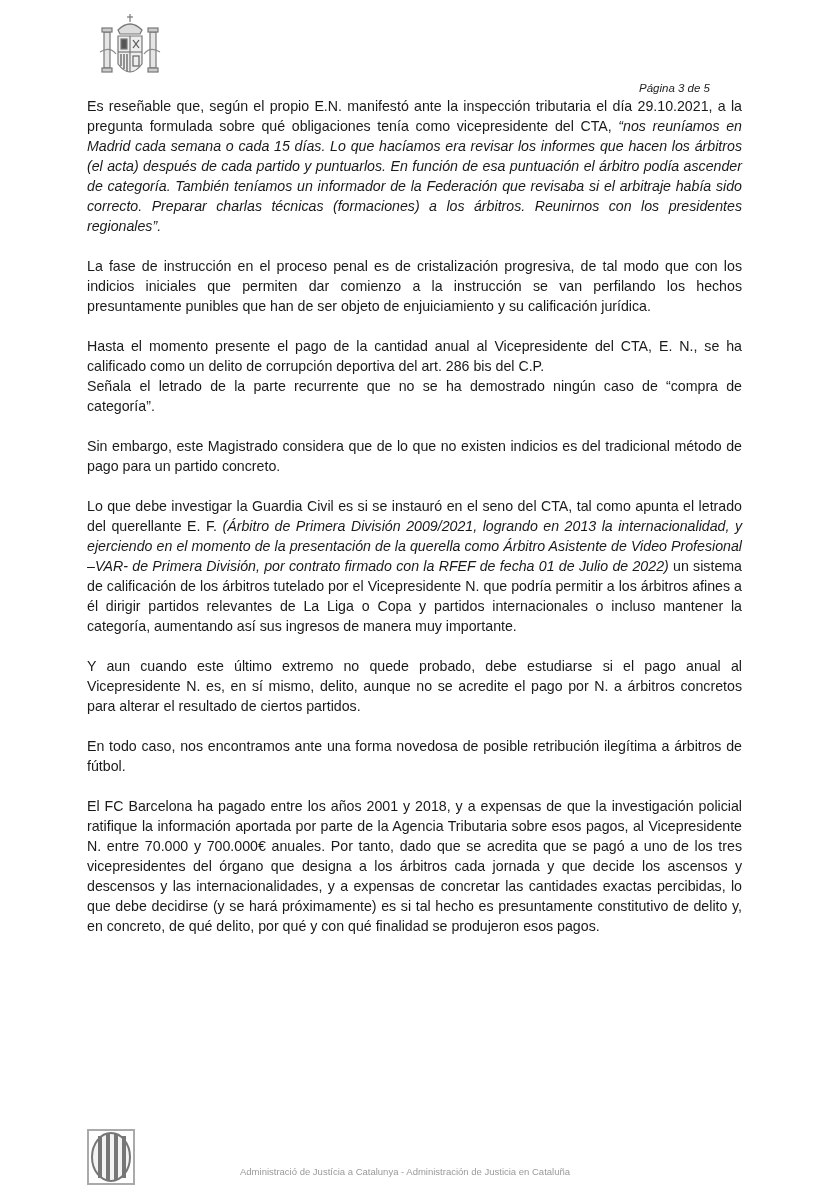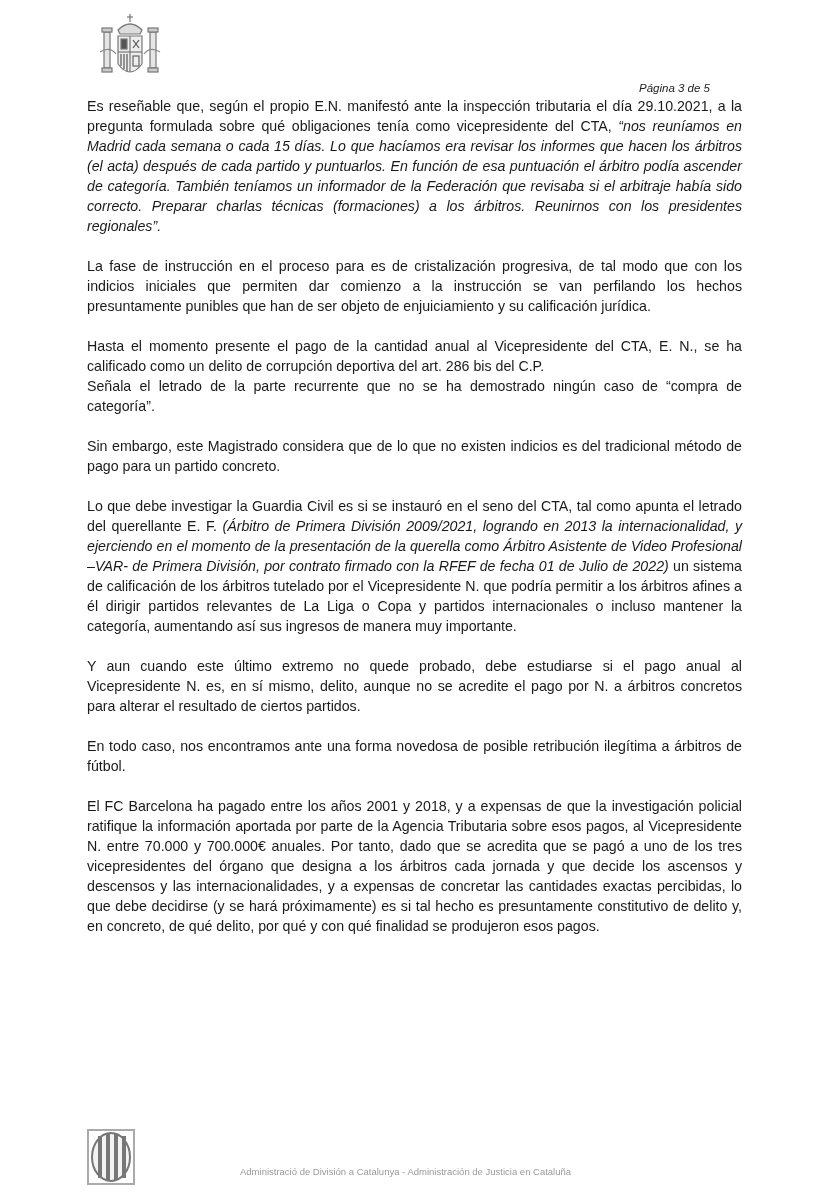--- a/index.html
+++ b/index.html
@@ -46,21 +46,21 @@
       <path d="M10 44 Q20 38 26 46" stroke="#888"></path>
       <path d="M70 44 Q60 38 54 46" stroke="#888"></path>
     </g>
   </svg>
 </div>
 
 <div class="page-num">Página 3 de 5</div>
 
 <div class="body-text" id="body-text">
     <p><span>Es reseñable que, según el propio E.N. manifestó ante la inspección tributaria el día 29.10.2021, a la pregunta formulada sobre qué obligaciones tenía como vicepresidente del CTA, </span><span class="it">“nos reuníamos en Madrid cada semana o cada 15 días. Lo que hacíamos era revisar los informes que hacen los árbitros (el acta) después de cada partido y puntuarlos. En función de esa puntuación el árbitro podía ascender de categoría. También teníamos un informador de la Federación que revisaba si el arbitraje había sido correcto. Preparar charlas técnicas (formaciones) a los árbitros. Reunirnos con los presidentes regionales”.</span></p>
-    <p><span>La fase de instrucción en el proceso para es de cristalización progresiva, de tal modo que con los indicios iniciales que permiten dar comienzo a la instrucción se van perfilando los hechos presuntamente punibles que han de ser objeto de enjuiciamiento y su calificación jurídica.</span></p>
+    <p><span>La fase de instrucción en el proceso penal es de cristalización progresiva, de tal modo que con los indicios iniciales que permiten dar comienzo a la instrucción se van perfilando los hechos presuntamente punibles que han de ser objeto de enjuiciamiento y su calificación jurídica.</span></p>
     <p class="tight"><span>Hasta el momento presente el pago de la cantidad anual al Vicepresidente del CTA, E. N., se ha calificado como un delito de corrupción deportiva del art. 286 bis del C.P.</span></p>
     <p><span>Señala el letrado de la parte recurrente que no se ha demostrado ningún caso de “compra de categoría”.</span></p>
     <p><span>Sin embargo, este Magistrado considera que de lo que no existen indicios es del tradicional método de pago para un partido concreto.</span></p>
     <p><span>Lo que debe investigar la Guardia Civil es si se instauró en el seno del CTA, tal como apunta el letrado del querellante E. F. </span><span class="it">(Árbitro de Primera División 2009/2021, logrando en 2013 la internacionalidad, y ejerciendo en el momento de la presentación de la querella como Árbitro Asistente de Video Profesional –VAR- de Primera División, por contrato firmado con la RFEF de fecha 01 de Julio de 2022)</span><span> un sistema de calificación de los árbitros tutelado por el Vicepresidente N. que podría permitir a los árbitros afines a él dirigir partidos relevantes de La Liga o Copa y partidos internacionales o incluso mantener la categoría, aumentando así sus ingresos de manera muy importante.</span></p>
     <p><span>Y aun cuando este último extremo no quede probado, debe estudiarse si el pago anual al Vicepresidente N. es, en sí mismo, delito, aunque no se acredite el pago por N. a árbitros concretos para alterar el resultado de ciertos partidos.</span></p>
     <p><span>En todo caso, nos encontramos ante una forma novedosa de posible retribución ilegítima a árbitros de fútbol.</span></p>
     <p><span>El FC Barcelona ha pagado entre los años 2001 y 2018, y a expensas de que la investigación policial ratifique la información aportada por parte de la Agencia Tributaria sobre esos pagos, al Vicepresidente N. entre 70.000 y 700.000€ anuales. Por tanto, dado que se acredita que se pagó a uno de los tres vicepresidentes del órgano que designa a los árbitros cada jornada y que decide los ascensos y descensos y las internacionalidades, y a expensas de concretar las cantidades exactas percibidas, lo que debe decidirse (y se hará próximamente) es si tal hecho es presuntamente constitutivo de delito y, en concreto, de qué delito, por qué y con qué finalidad se produjeron esos pagos.</span></p>
   </div>
 
 <div class="footer-logo">
@@ -69,13 +69,13 @@
     <ellipse cx="25" cy="29" rx="19" ry="24" fill="#f3f3f3" stroke="#777" stroke-width="2"></ellipse>
     <g fill="#777">
       <rect x="12" y="8" width="4" height="42"></rect>
       <rect x="20" y="6" width="4" height="46"></rect>
       <rect x="28" y="6" width="4" height="46"></rect>
       <rect x="36" y="8" width="4" height="42"></rect>
     </g>
   </svg>
 </div>
 
-<div class="footer-text">Administració de División a Catalunya - Administración de Justicia en Cataluña</div>
+<div class="footer-text">Administració de Justícia a Catalunya - Administración de Justicia en Cataluña</div>
 
 </body></html>

